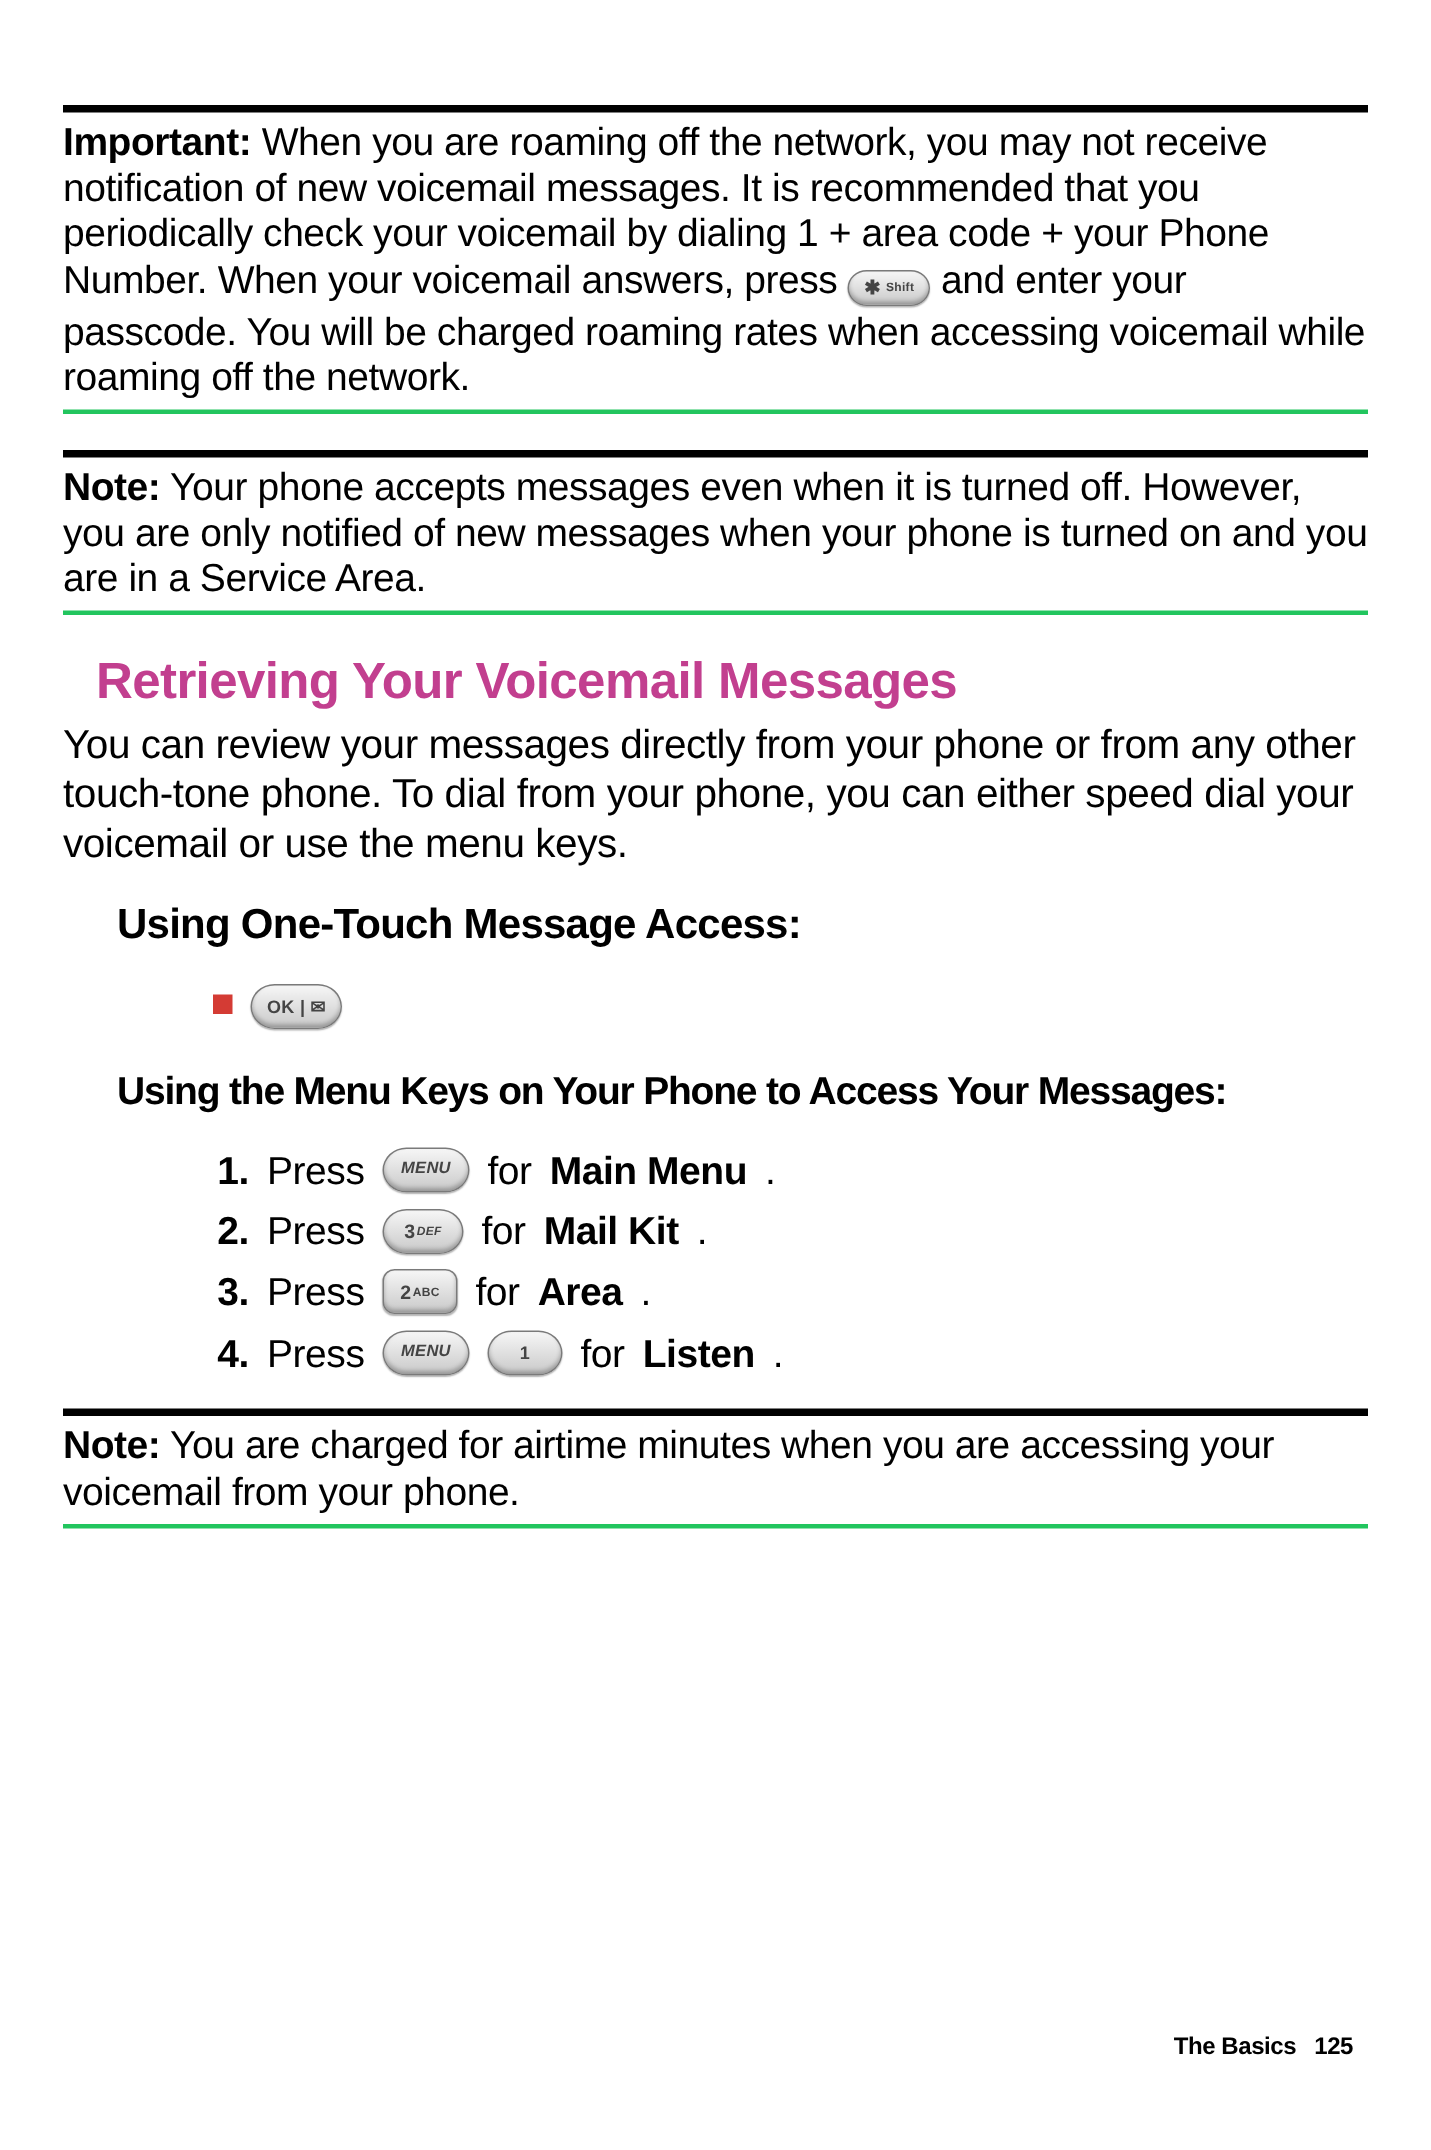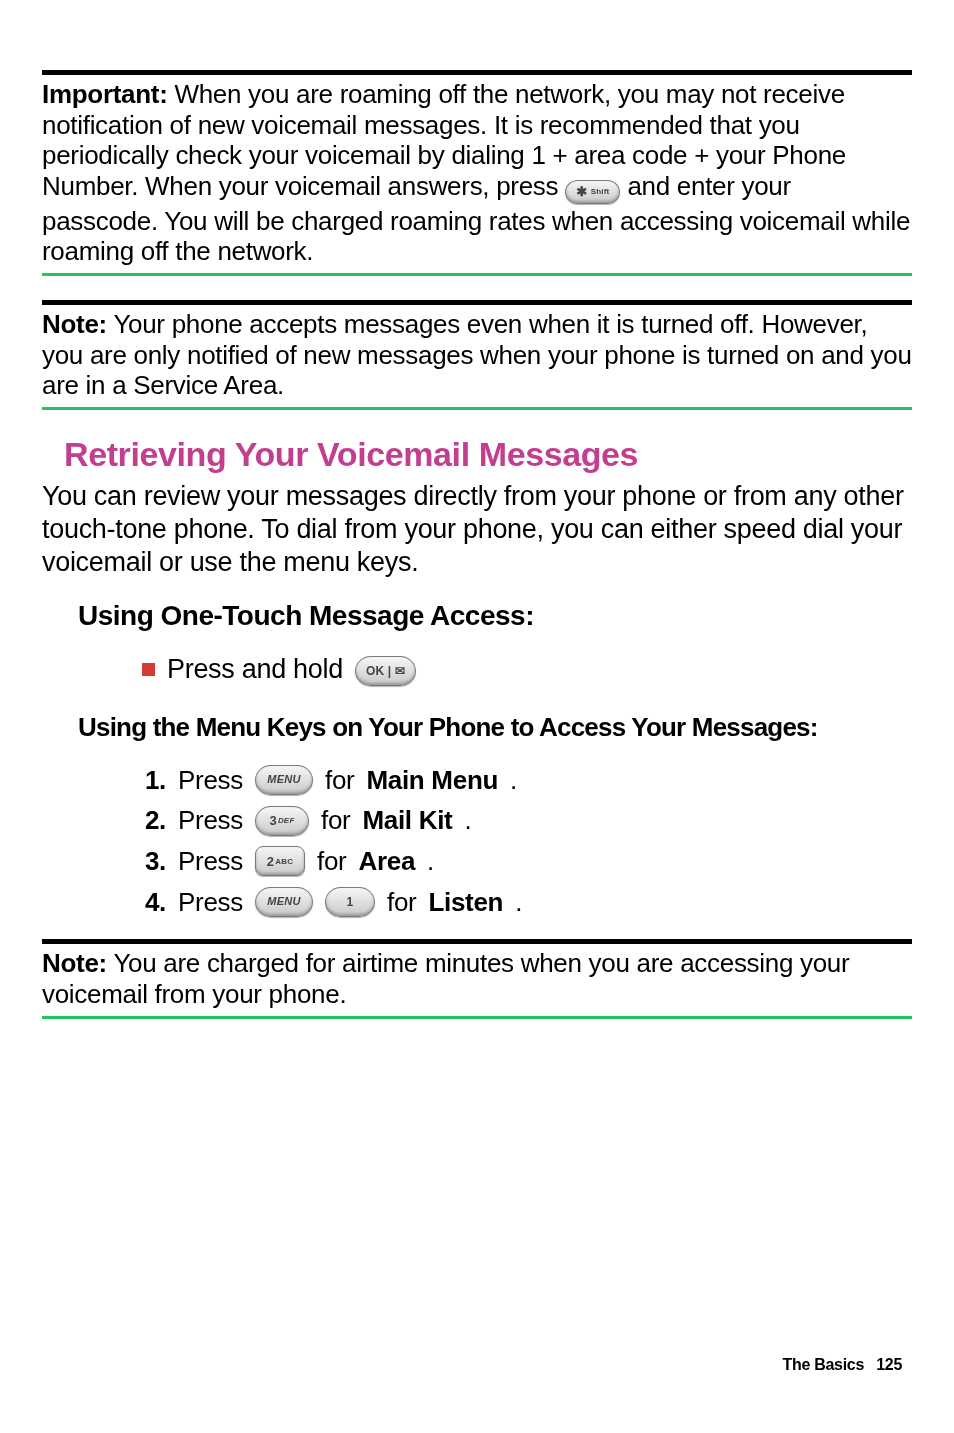--- a/index.html
+++ b/index.html
@@ -132,21 +132,20 @@
 </div>
 
 <div class="section-title" style="color:#c23f8f;">Retrieving Your Voicemail Messages</div>
 
 <p class="body-para">You can review your messages directly from your phone or from any other touch-tone phone. To dial from your phone, you can either speed dial your voicemail or use the menu keys.</p>
 
 <div class="subhead">Using One-Touch Message Access:</div>
 
 <div class="bullet-row">
   <span class="red-square"></span>
-  <span>Press and hold </span>
   <span class="inline-key-wrap">
     <span class="key ok">
         <span>OK</span>
         <span style="font-style:normal;">&nbsp;|&nbsp;✉</span>
       </span>
   </span>
 </div>
 
 <div class="subhead tight2">Using the Menu Keys on Your Phone to Access Your Messages:</div>
 

